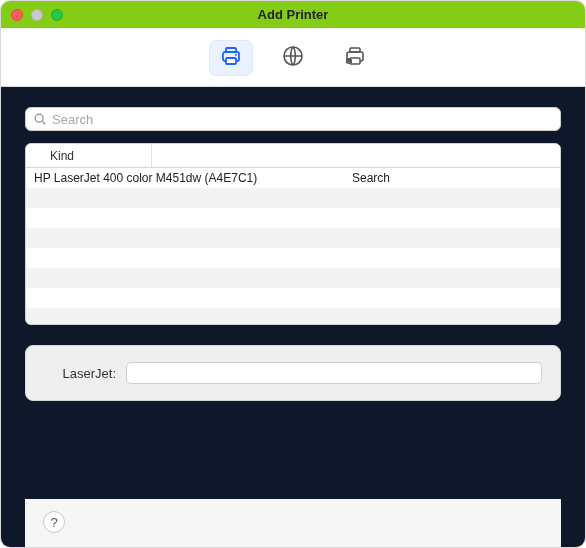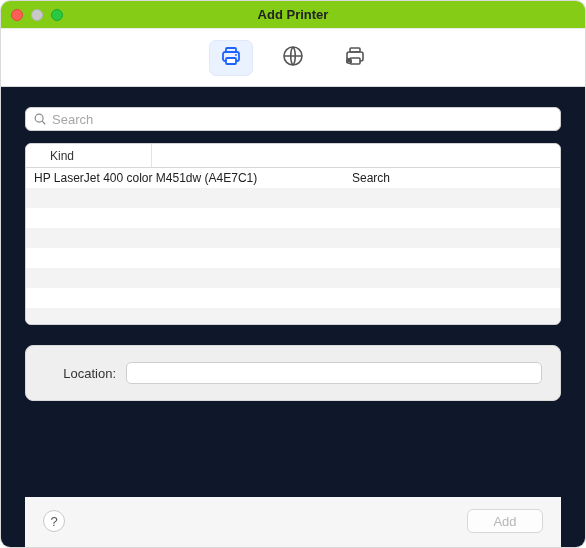--- a/index.html
+++ b/index.html
@@ -285,29 +285,26 @@
         <div class="trow">
             <div class="td td-name"></div>
             <div class="td td-kind"></div>
             <div class="td td-rest"></div>
           </div>
       </div>
     </div>
 
     <div class="formpanel">
       <div class="frow">
-        <div class="flabel">Location:</div>
+        <div class="flabel">LaserJet:</div>
         <input class="finput" type="text" value="" style="">
       </div>
     </div>
 
     <div class="footer">
       <div class="helpbtn">
         <span>?</span>
       </div>
       <div class="spacer"></div>
-      <div class="addbtn">
-        <span>Add</span>
-      </div>
     </div>
 
   </div>
 </div>
 
 </body></html>

